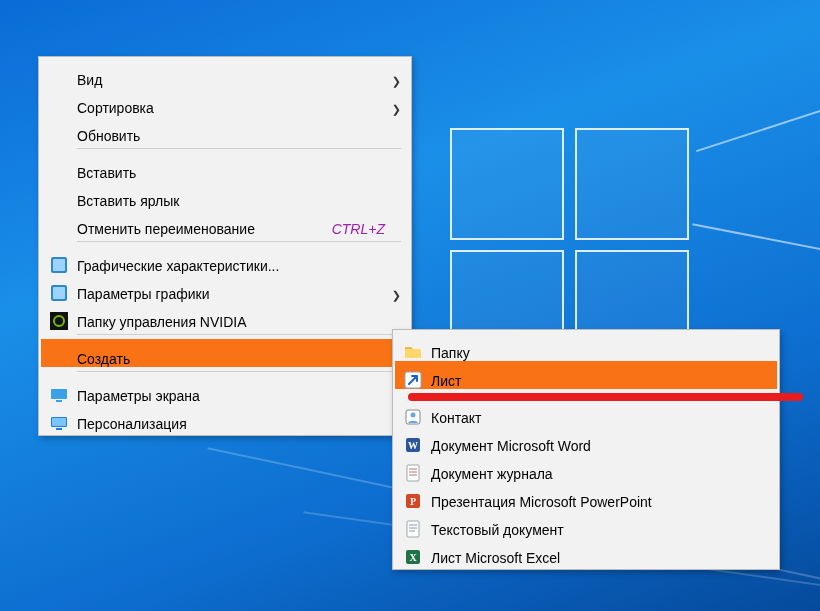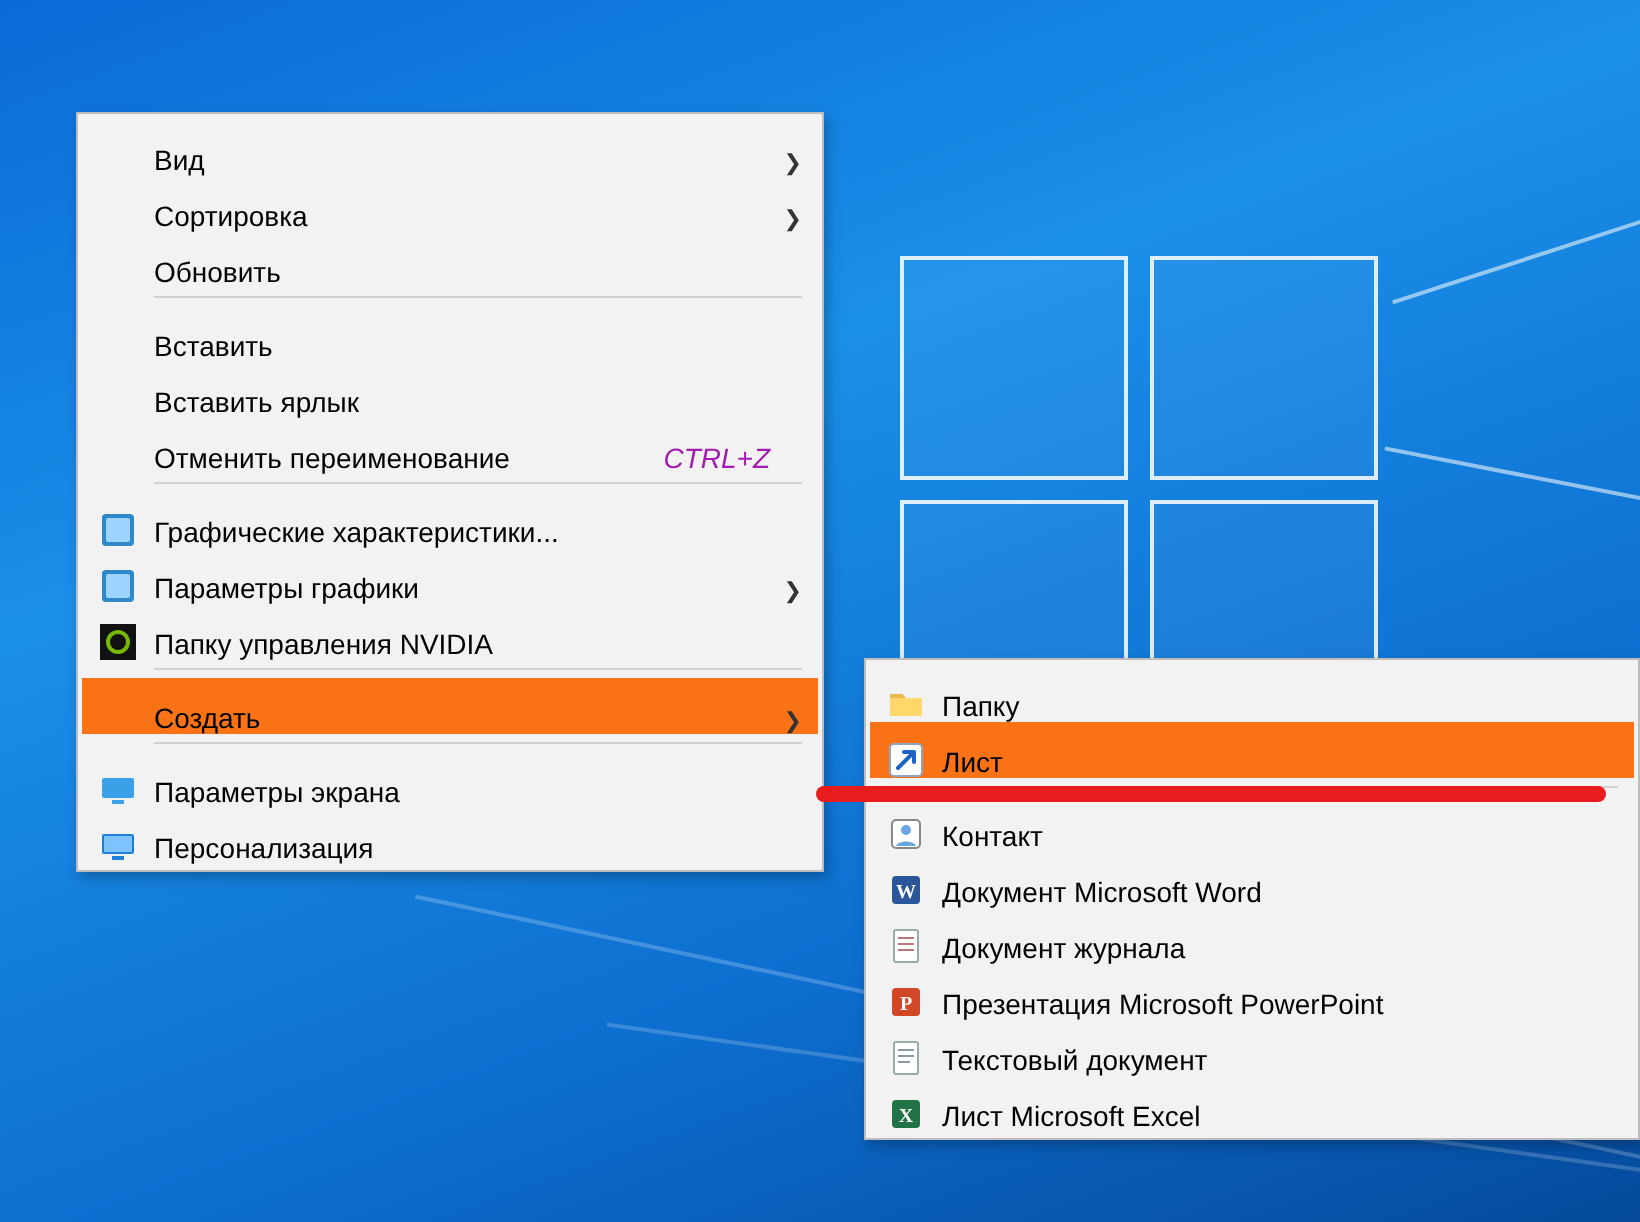--- a/index.html
+++ b/index.html
@@ -11,21 +11,21 @@
   .menu{position:absolute;background:#f2f2f2;border:1px solid #bcbcbc;box-shadow:2px 3px 6px rgba(0,0,0,0.25);padding:3px 2px;}
   .menu .item{display:flex;align-items:flex-end;height:28px;padding:0 8px 0 6px;white-space:nowrap;cursor:default;}
   .menu .item.hover{background:#f97316;}
   .menu .item .iconcell{width:24px;display:flex;justify-content:center;align-items:center;}
   .menu .item .label{flex:1;padding-left:6px;}
   .menu .item.disabled .label{color:#000000;}
   .menu .item .shortcut{color:#a21caf;padding-left:24px;font-style:italic;}
   .menu .item .arrowcell{width:16px;text-align:right;color:#333;font-size:11px;}
   .menu .sep{height:1px;background:#d0d0d0;margin:4px 8px 4px 36px;}
   .menu1{left:38px;top:56px;width:368px;}
-  .menu2{left:432px;top:329px;width:382px;}
+  .menu2{left:392px;top:329px;width:382px;}
   .redline{position:absolute;left:408px;top:393px;width:395px;height:8px;background:#e81c1c;border-radius:4px;}
   
   .ic{width:18px;height:18px;display:inline-block;}
   svg{display:block;}
 </style>
 </head>
 <body>
 
 <div class="desktop">
 

